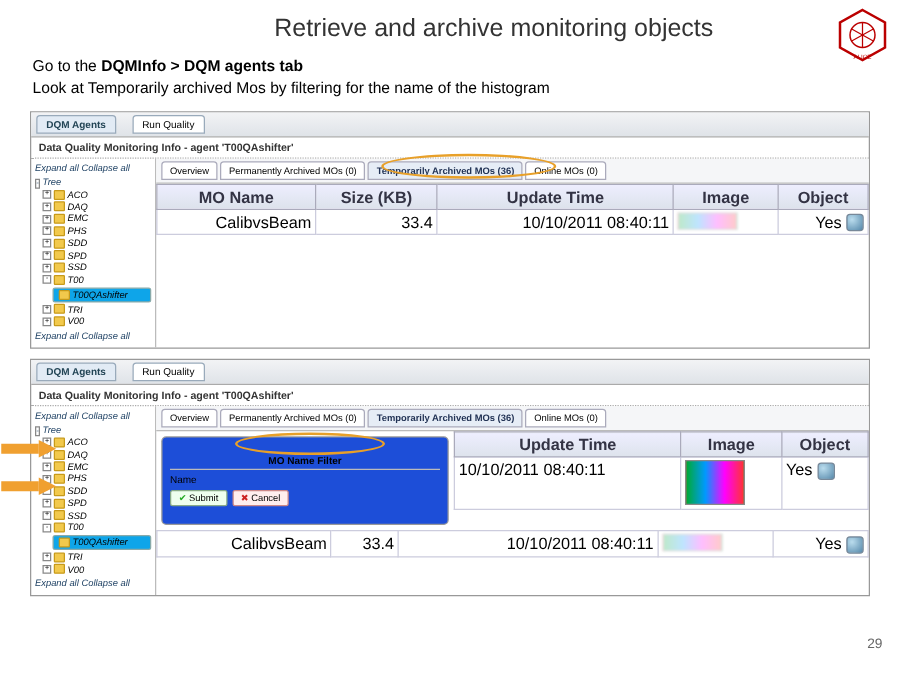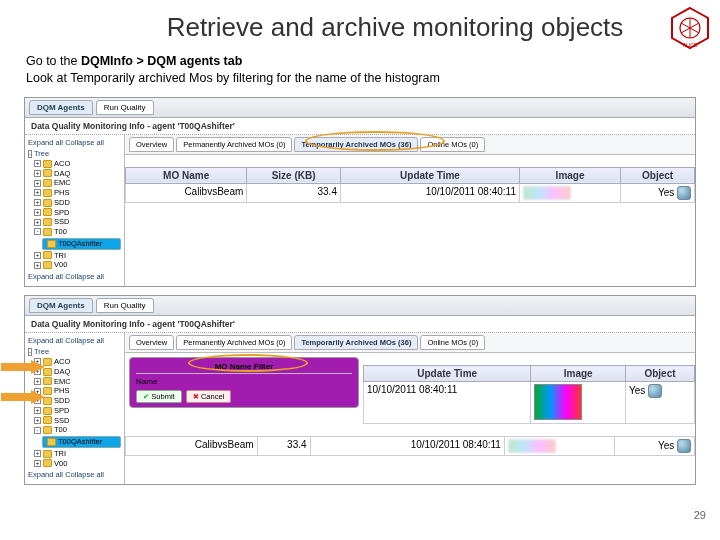--- a/index.html
+++ b/index.html
@@ -1,47 +1,47 @@
 <!DOCTYPE html>
 <html><head>
 <meta charset="utf-8">
 <style>
   * { box-sizing: border-box; margin: 0; padding: 0; }
   body { width: 720px; height: 540px; font-family: Arial, sans-serif; background: #fff; position: relative; overflow: hidden; }
-  .title { font-size: 26px; color: #333; text-align: center; padding: 12px 0 6px 70px; font-weight: 400; }
+  .title { font-size: 20px; color: #333; text-align: center; padding: 12px 0 6px 70px; font-weight: 400; }
   .logo { position: absolute; right: 8px; top: 6px; width: 44px; height: 44px; }
   .instructions { padding: 4px 26px 8px; font-size: 12.5px; line-height: 1.35; }
   .instructions b { font-weight: 700; }
   .panel { border: 1px solid #999; margin: 2px 24px 6px; background: #fff; font-size: 8px; }
   .panel.p2 { margin-top: 8px; }
-  .tabbar { background: linear-gradient(#f2f3f5,#dfe3e8); border-bottom: 1px solid #aaa; padding: 2px 4px; display: flex; gap: 3px; }
+  .tabbar { background: linear-gradient(#f2f3f5,#dfe3e8); border-bottom: 1px solid #aaa; padding: 2px 4px; display: flex; gap: 13px; }
   .tab { padding: 2px 7px; border: 1px solid #9ab; border-radius: 3px 3px 0 0; background: #fff; font-size: 8px; }
   .tab.active { background: #e2ebf5; color: #245; font-weight: 600; }
   .subtitle { padding: 3px 6px; font-weight: 700; color: #333; border-bottom: 1px dotted #aaa; font-size: 8.5px; }
   .body { display: flex; }
-  .side { width: 100px; border-right: 1px solid #bbb; padding: 3px 3px; font-size: 7.5px; }
+  .side { width: 100px; border-right: 1px solid #bbb; padding: 3px 3px; font-size: 7.5px; font-style: italic; }
   .expcol { color: #246; padding-bottom: 2px; }
   .tree-root { color: #246; margin-bottom: 1px; }
   .node { display: flex; align-items: center; gap: 2px; padding: 0 0 0 6px; line-height: 1.3; }
   .node.sel { background: #0ea5e9; border: 1px solid #8aa; border-radius: 2px; padding: 0 2px 0 4px; margin: 1px 0; }
   .fold { width: 9px; height: 8px; background: #f2c94c; border: 1px solid #c79a1a; border-radius: 1px; flex-shrink: 0; }
   .pm { width: 7px; height: 7px; border: 1px solid #888; font-size: 6px; line-height: 5px; text-align: center; background: #fff; flex-shrink: 0; }
   .main { flex: 1; }
   .subtabs { display: flex; gap: 2px; padding: 2px 4px; border-bottom: 1px solid #bbb; background: #f5f6f8; }
   .stab { padding: 2px 6px; border: 1px solid #aab; border-radius: 3px 3px 0 0; font-size: 7.5px; background: #fff; position: relative; }
   .stab.active { background: #e6edf6; color: #235; font-weight: 600; }
   .oval { position: absolute; border: 2px solid #e8a029; border-radius: 50%; pointer-events: none; }
-  .tbl { width: 100%; border-collapse: collapse; font-size: 10px; margin-top: 12px; }
+  .tbl { width: 100%; border-collapse: collapse; font-size: 13px; }
   .tbl th { background: linear-gradient(#eef,#dde3ec); border: 1px solid #aab; padding: 2px 3px; font-weight: 600; color: #334; }
   .tbl td { border: 1px solid #ccd; padding: 2px 3px; vertical-align: top; height: 42px; }
   .tbl td.short { height: 18px; text-align: right; }
   .thumb { width: 48px; height: 36px; background: linear-gradient(90deg,#0a3,#09f,#f0f,#f33); border: 1px solid #888; }
   .thumb.off { opacity: 0.25; filter: blur(1px); }
   .obj { width: 14px; height: 14px; background: radial-gradient(circle at 30% 30%, #bde, #58a); border-radius: 3px; border: 1px solid #789; }
-  .filterbox { border: 1px solid #999; border-radius: 4px; padding: 4px 6px; margin: 4px; background: #a21caf; position: relative; width: 230px; }
+  .filterbox { border: 1px solid #999; border-radius: 4px; padding: 14px 6px; margin: 4px; background: #1d4ed8; position: relative; width: 230px; }
   .filterbox .hdr { font-weight: 700; font-size: 8px; border-bottom: 1px solid #bbb; padding-bottom: 2px; margin-bottom: 3px; text-align: center; }
   .filterbox input { width: 100%; font-size: 7.5px; padding: 1px 2px; border: 1px solid #aaa; }
   .btnrow { margin-top: 4px; display: flex; gap: 4px; }
   .sbtn { font-size: 7.5px; padding: 1px 6px; border: 1px solid #8a8; border-radius: 2px; background: #efe; display: flex; align-items: center; gap: 2px; }
   .sbtn.cancel { border-color: #c88; background: #fee; }
   .arrow { position: absolute; width: 44px; height: 14px; }
   .arrow .shaft { position: absolute; left: 0; top: 3px; width: 30px; height: 8px; background: #f0a030; }
   .arrow .head { position: absolute; right: 0; top: 0; width: 0; height: 0; border-left: 14px solid #f0a030; border-top: 7px solid transparent; border-bottom: 7px solid transparent; }
   .pagenum { position: absolute; right: 14px; bottom: 19px; font-size: 11px; color: #666; }
 </style>

